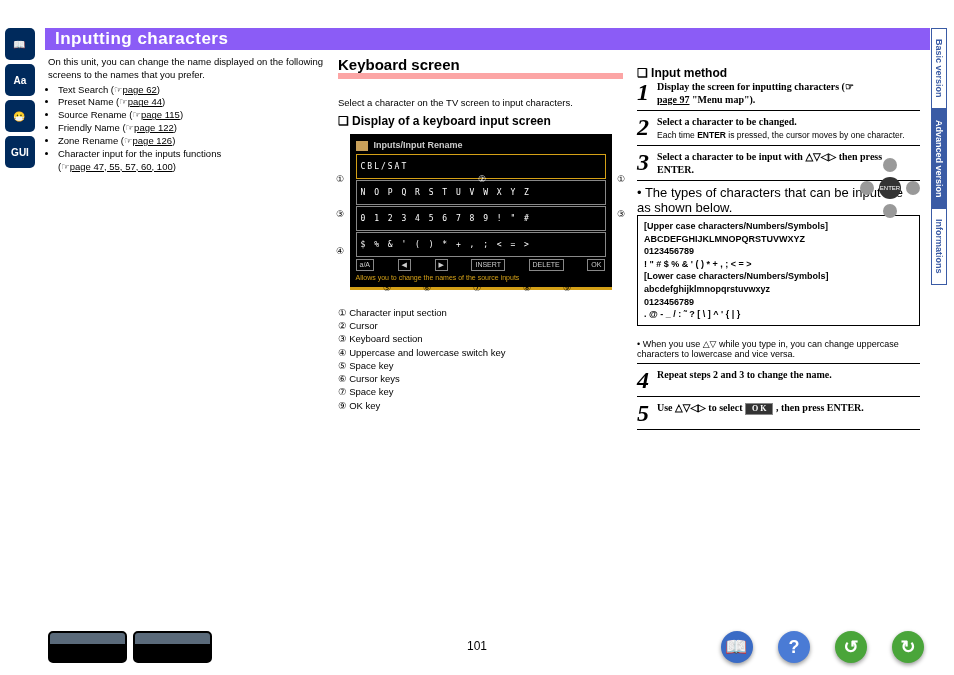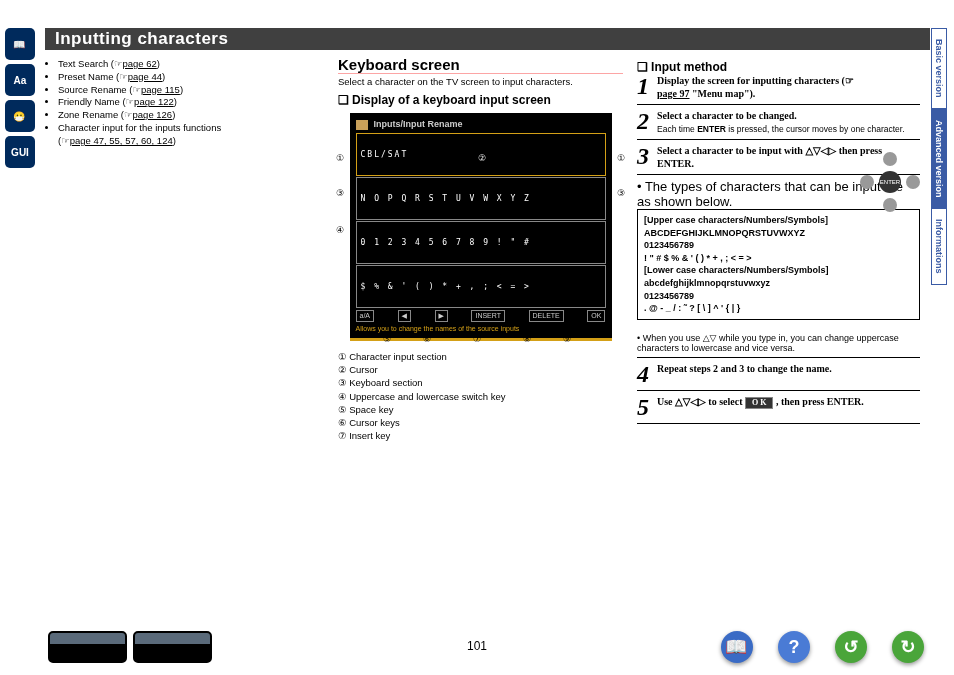--- a/index.html
+++ b/index.html
@@ -1,35 +1,35 @@
 <!DOCTYPE html>
 <html><head>
 <meta charset="utf-8">
 <style>
 body{margin:0;font-family:Arial,Helvetica,sans-serif;font-size:10px;color:#000;width:954px;height:675px;position:relative;background:#fff}
 .left-icons{position:absolute;left:5px;top:28px;width:32px}
 .left-icons div{width:30px;height:32px;background:#002a5c;border-radius:5px;margin-bottom:4px;display:flex;align-items:center;justify-content:center;color:#fff;font-size:10px;font-weight:bold}
-.header{position:absolute;left:45px;top:28px;width:875px;height:22px;background:#404040;color:#fff;font-size:17px;font-weight:bold;padding-left:10px;line-height:22px;font-family:'Arial Narrow',Arial;letter-spacing:0.5px}
+.header{position:absolute;left:45px;top:28px;width:875px;height:22px;background:#8b5cf6;color:#fff;font-size:17px;font-weight:bold;padding-left:10px;line-height:22px;font-family:'Arial Narrow',Arial;letter-spacing:0.5px}
 .col1{position:absolute;left:48px;top:56px;width:275px;font-size:9.5px;line-height:1.35;text-align:justify}
 .col1 ul{margin:2px 0;padding-left:10px}
 .col1 li{list-style:disc;margin-bottom:0}
 .lnk{text-decoration:underline;color:#000}
 .col2{position:absolute;left:338px;top:56px;width:285px}
-.h2{font-size:15px;font-weight:bold;border-bottom:1px solid #fca5a5;margin-bottom:2px;font-family:'Arial Narrow',Arial}
+.h2{font-size:15px;font-weight:bold;border-bottom:6px solid #fca5a5;margin-bottom:18px;font-family:'Arial Narrow',Arial}
 .h3{font-size:12px;font-weight:bold;margin-top:6px;font-family:'Arial Narrow',Arial}
 .kb{width:250px;background:#000;color:#ccc;font-size:8px;padding:6px;margin:6px auto;position:relative;border-bottom:3px solid #d4a017}
 .kb-title{font-weight:bold;margin-bottom:3px;font-size:9px}
 .kb-title::before{content:'';display:inline-block;width:12px;height:10px;background:#c9a05a;margin-right:6px;vertical-align:middle}
-.kb-cell{display:flex;justify-content:space-between;border:1px solid #888;padding:16px 4px;margin:1px 0;letter-spacing:2px;font-family:monospace;color:#fff}
+.kb-cell{display:flex;justify-content:space-between;border:1px solid #888;padding:7px 4px;margin:1px 0;letter-spacing:2px;font-family:monospace;color:#fff}
 .kb-sel{border-color:#d4a017}
 .kb-foot{display:flex;justify-content:space-between;margin-top:2px}
 .kb-foot span{border:1px solid #888;padding:1px 3px;font-size:7px}
 .kb-note{color:#d4a017;font-size:7px;margin-top:3px}
 .callout{position:absolute;font-size:9px;font-family:serif}
-.legend{font-size:9.5px;line-height:1.4;margin-top:9px}
+.legend{font-size:9.5px;line-height:1.4;margin-top:16px}
 .col3{position:absolute;left:637px;top:56px;width:283px}
 .step{display:flex;margin-bottom:4px}
 .stepnum{font-size:24px;font-weight:bold;font-style:italic;font-family:'Times New Roman',serif;width:20px;flex-shrink:0;line-height:1}
 .stepbody{font-size:10px;font-weight:bold;flex:1;font-family:'Times New Roman',serif;line-height:1.3}
 .stepnote{font-size:8.5px;font-weight:normal;margin-top:2px;font-family:Arial}
 .hr{border-top:1px solid #000;margin:4px 0}
 .charbox{border:1px solid #000;padding:4px 6px;font-size:9px;font-weight:bold;line-height:1.4;font-family:Arial}
 .dpad{position:absolute;right:0;top:78px;width:60px;height:60px}
 .dpad-c{position:absolute;width:22px;height:22px;background:#333;border-radius:50%;top:19px;left:19px;color:#fff;font-size:6px;display:flex;align-items:center;justify-content:center}
 .dpad-b{position:absolute;width:14px;height:14px;background:#999;border-radius:50%}
@@ -51,27 +51,28 @@
 <div class="left-icons">
   <div>📖</div>
   <div>Aa</div>
   <div>😷</div>
   <div>GUI</div>
 </div>
 
 <div class="header">Inputting characters</div>
 
 <div class="col1">
+  <div>On this unit, you can change the name displayed on the following screens to the names that you prefer.</div>
   <ul>
     <li><span>Text Search</span> (☞<span class="lnk">page 62</span>)</li>
     <li><span>Preset Name</span> (☞<span class="lnk">page 44</span>)</li>
     <li><span>Source Rename</span> (☞<span class="lnk">page 115</span>)</li>
     <li><span>Friendly Name</span> (☞<span class="lnk">page 122</span>)</li>
     <li><span>Zone Rename</span> (☞<span class="lnk">page 126</span>)</li>
-    <li><span>Character input for the inputs functions</span><br>(☞<span class="lnk">page 47, 55, 57, 60, 124</span>)</li>
+    <li><span>Character input for the inputs functions</span><br>(☞<span class="lnk">page 47, 55, 57, 60, 100</span>)</li>
   </ul>
 </div>
 
 <div class="col2">
   <div class="h2">Keyboard screen</div>
   <div style="font-size:9.5px">Select a character on the TV screen to input characters.</div>
   <div class="h3">❏ Display of a keyboard input screen</div>
   <div style="position:relative">
     <div class="kb">
       <div class="kb-title">Inputs/Input Rename</div>
@@ -101,26 +102,27 @@
     <span class="callout cir" style="bottom:-3px;left:185px">⑧</span>
     <span class="callout cir" style="bottom:-3px;left:225px">⑨</span>
   </div>
   <div class="legend">
     <div>① Character input section</div>
       <div>② Cursor</div>
       <div>③ Keyboard section</div>
     <div>④ Uppercase and lowercase switch key</div>
       <div>⑤ Space key</div>
       <div>⑥ Cursor keys</div>
-    <div>⑦ Insert key</div>
+    <div>⑦ Space key</div>
+      <div>⑨ OK key</div>
   </div>
 </div>
 
 <div class="col3">
-  <div class="h3" style="margin-top:4px">❏ Input method</div>
+  <div class="h3" style="margin-top:10px">❏ Input method</div>
   <div style="position:relative">
     <div class="step">
         <div class="stepnum">1</div>
       <div class="stepbody" style="padding-right:65px">Display the screen for inputting characters (☞<u>page 97</u> "Menu map").</div>
       </div>
     <div class="dpad">
       <div class="dpad-b" style="top:0;left:23px"></div>
         <div class="dpad-b" style="bottom:0;left:23px"></div>
       <div class="dpad-b" style="left:0;top:23px"></div>
         <div class="dpad-b" style="right:0;top:23px"></div>

